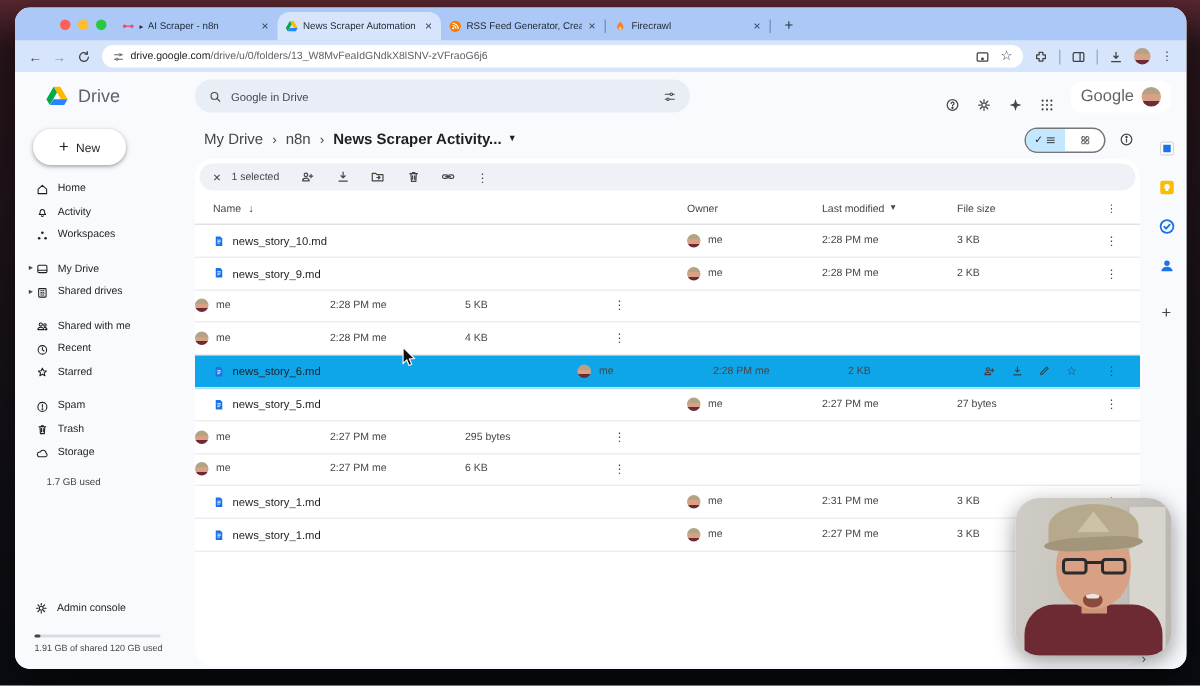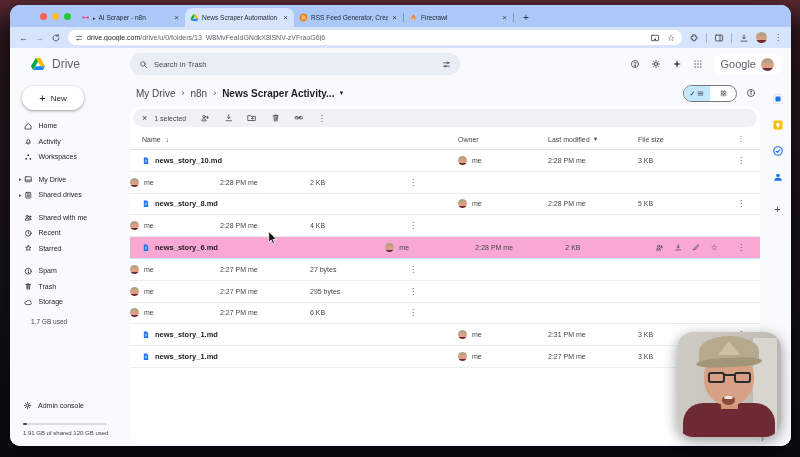--- a/index.html
+++ b/index.html
@@ -53,21 +53,21 @@
   .drive{flex:1;background:#f8fafd;display:flex;flex-direction:column;min-height:0;}
   .d-header{height:32px;display:flex;align-items:center;padding-left:20px;padding-right:10px;flex:none;}
   .logo{display:flex;align-items:center;gap:6px;width:100px;}
   .logo-ic{width:16px;height:16px;}
   .logo-text{font-size:12px;color:#5f6368;text-align:right;}
   .searchbar{width:312px;height:22px;background:#e9eef6;border-radius:11px;display:flex;
              align-items:center;padding:0 9px;gap:6px;}
   .search-ic{width:9px;height:9px;color:#444746;}
   .search-ph{flex:1;font-size:7.5px;color:#49454f;}
   .tune-ic{width:9px;height:9px;color:#444746;}
-  .hdr-icons{margin-left:auto;display:flex;align-items:center;gap:11px;}
+  .hdr-icons{margin-left:auto;display:flex;align-items:flex-end;gap:11px;}
   .hdr-ic{width:10px;height:10px;color:#444746;}
   .google-pill{background:#fff;border-radius:8px;height:21px;display:flex;align-items:center;
                gap:5px;padding:0 7px;}
   .google-text{font-size:11px;color:#5f6368;}
   .g-avatar{width:13px;height:13px;}
 
   .d-body{flex:1;display:flex;min-height:0;}
 
   
   .sidebar{width:118px;flex:none;display:flex;flex-direction:column;padding-top:4px;min-height:0;}
@@ -121,23 +121,23 @@
   .col-owner{width:90px;flex:none;}
   .col-mod{width:90px;flex:none;display:flex;align-items:center;gap:3px;}
   .col-size{width:90px;flex:none;}
   .col-more{width:26px;flex:none;text-align:center;}
   .sort-arrow{font-size:7px;}
   .hdr-caret{font-size:5.5px;}
 
   .rows{flex:1;overflow:hidden;}
   .row{display:flex;align-items:center;height:21.8px;border-bottom:1px solid #ebedf0;
        padding-right:6px;box-sizing:border-box;}
-  .row.selected{background:#f9a8d4;border-bottom-color:#c2e7ff;}
+  .row.selected{background:#0ea5e9;border-bottom-color:#c2e7ff;}
   .doc-ic{width:8px;height:9.5px;}
-  .fname{font-size:7.5px;color:#1f1f1f;white-space:nowrap;overflow:hidden;font-weight:bold;}
+  .fname{font-size:7.5px;color:#1f1f1f;white-space:nowrap;overflow:hidden;}
   .owner-cell{display:flex;align-items:center;gap:5px;font-size:7px;color:#444746;}
   .row-avatar{width:9px;height:9px;}
   .mod-cell,.size-cell{font-size:7px;color:#444746;}
   .size-wrap{width:90px;flex:none;display:flex;align-items:center;}
   .row-actions{display:flex;align-items:center;gap:10px;margin-left:auto;margin-right:10px;}
   .act-ic{width:8.5px;height:8.5px;color:#3c4043;}
   .act-star{font-size:8px;color:#3c4043;line-height:8px;}
   .row-more{width:26px;flex:none;text-align:center;font-size:8px;color:#444746;}
 
   
@@ -295,21 +295,21 @@
           </span>
         <span class="logo-text">Drive</span>
       </div>
       <div class="searchbar">
         <span class="ic search-ic">
             <svg viewBox="0 0 24 24" fill="none" stroke="currentColor" stroke-width="2" stroke-linecap="round" stroke-linejoin="round">
               <circle cx="10.5" cy="10.5" r="6"></circle>
               <path d="m15 15 5 5"></path>
             </svg>
           </span>
-        <span class="search-ph">Search in Trash</span>
+        <span class="search-ph">Google in Drive</span>
         <span class="ic tune-ic">
             <svg viewBox="0 0 24 24" fill="none" stroke="currentColor" stroke-width="2" stroke-linecap="round" stroke-linejoin="round">
               <path d="M4 7.5h8M17.5 7.5H20M4 16.5h2.5M11.5 16.5H20"></path>
               <circle cx="14.8" cy="7.5" r="2.2"></circle>
               <circle cx="8.8" cy="16.5" r="2.2"></circle>
             </svg>
           </span>
       </div>
       <div class="hdr-icons">
         <span class="ic hdr-ic">
@@ -605,109 +605,118 @@
                     <span>me</span>
                   </span>
                 </span>
                 <span class="col-mod mod-cell">2:28 PM me</span>
                 <span class="size-wrap">
                   <span class="size-cell">3 KB</span>
                 </span>
                 <span class="row-more">⋮</span>
               </div>
               <div class="row">
+                <span class="col-name">
+                  <span class="ic doc-ic">
+                    <svg viewBox="0 0 24 24">
+                      <path fill="#1a73e8" d="M5.5 2.5h9l4 4v15h-13Z"></path>
+                      <path stroke="#fff" stroke-width="1.6" d="M8.5 10h7M8.5 13h7M8.5 16h5" fill="none"></path>
+                    </svg>
+                  </span>
+                  <span class="fname">news_story_9.md</span>
+                </span>
                 <span class="col-owner">
                   <span class="owner-cell">
                     <span class="mini-avatar row-avatar"></span>
                     <span>me</span>
                   </span>
                 </span>
                 <span class="col-mod mod-cell">2:28 PM me</span>
                 <span class="size-wrap">
                   <span class="size-cell">2 KB</span>
+                </span>
+                <span class="row-more">⋮</span>
+              </div>
+              <div class="row">
+                <span class="col-owner">
+                  <span class="owner-cell">
+                    <span class="mini-avatar row-avatar"></span>
+                    <span>me</span>
+                  </span>
+                </span>
+                <span class="col-mod mod-cell">2:28 PM me</span>
+                <span class="size-wrap">
+                  <span class="size-cell">5 KB</span>
+                </span>
+                <span class="row-more">⋮</span>
+              </div>
+              <div class="row">
+                <span class="col-owner">
+                  <span class="owner-cell">
+                    <span class="mini-avatar row-avatar"></span>
+                    <span>me</span>
+                  </span>
+                </span>
+                <span class="col-mod mod-cell">2:28 PM me</span>
+                <span class="size-wrap">
+                  <span class="size-cell">4 KB</span>
+                </span>
+                <span class="row-more">⋮</span>
+              </div>
+              <div class="row selected">
+                <span class="col-name">
+                  <span class="ic doc-ic">
+                    <svg viewBox="0 0 24 24">
+                      <path fill="#1a73e8" d="M5.5 2.5h9l4 4v15h-13Z"></path>
+                      <path stroke="#fff" stroke-width="1.6" d="M8.5 10h7M8.5 13h7M8.5 16h5" fill="none"></path>
+                    </svg>
+                  </span>
+                  <span class="fname">news_story_6.md</span>
+                </span>
+                <span class="col-owner">
+                  <span class="owner-cell">
+                    <span class="mini-avatar row-avatar"></span>
+                    <span>me</span>
+                  </span>
+                </span>
+                <span class="col-mod mod-cell">2:28 PM me</span>
+                <span class="size-wrap">
+                  <span class="size-cell">2 KB</span>
+                </span>
+                <span class="row-actions">
+                  <span class="ic act-ic">
+                    <svg viewBox="0 0 24 24" fill="none" stroke="currentColor" stroke-width="2" stroke-linecap="round" stroke-linejoin="round">
+                      <circle cx="10" cy="9" r="3"></circle>
+                      <path d="M4.5 19a5.5 4.5 0 0 1 11 0ZM18.5 8v6M15.5 11h6"></path>
+                    </svg>
+                  </span>
+                  <span class="ic act-ic">
+                    <svg viewBox="0 0 24 24" fill="none" stroke="currentColor" stroke-width="2" stroke-linecap="round" stroke-linejoin="round">
+                      <path d="M12 4.5v9M8.5 10.5l3.5 3.5 3.5-3.5M5 19.5h14"></path>
+                    </svg>
+                  </span>
+                  <span class="ic act-ic">
+                    <svg viewBox="0 0 24 24" fill="none" stroke="currentColor" stroke-width="2" stroke-linecap="round" stroke-linejoin="round">
+                      <path d="m5 19 .9-3.6L16.5 4.8l2.7 2.7L8.5 18.1 5 19Z"></path>
+                    </svg>
+                  </span>
+                  <span class="act-star">☆</span>
                 </span>
                 <span class="row-more">⋮</span>
               </div>
               <div class="row">
                 <span class="col-name">
                   <span class="ic doc-ic">
                     <svg viewBox="0 0 24 24">
                       <path fill="#1a73e8" d="M5.5 2.5h9l4 4v15h-13Z"></path>
                       <path stroke="#fff" stroke-width="1.6" d="M8.5 10h7M8.5 13h7M8.5 16h5" fill="none"></path>
                     </svg>
                   </span>
-                  <span class="fname">news_story_8.md</span>
-                </span>
-                <span class="col-owner">
-                  <span class="owner-cell">
-                    <span class="mini-avatar row-avatar"></span>
-                    <span>me</span>
-                  </span>
-                </span>
-                <span class="col-mod mod-cell">2:28 PM me</span>
-                <span class="size-wrap">
-                  <span class="size-cell">5 KB</span>
-                </span>
-                <span class="row-more">⋮</span>
-              </div>
-              <div class="row">
-                <span class="col-owner">
-                  <span class="owner-cell">
-                    <span class="mini-avatar row-avatar"></span>
-                    <span>me</span>
-                  </span>
-                </span>
-                <span class="col-mod mod-cell">2:28 PM me</span>
-                <span class="size-wrap">
-                  <span class="size-cell">4 KB</span>
-                </span>
-                <span class="row-more">⋮</span>
-              </div>
-              <div class="row selected">
-                <span class="col-name">
-                  <span class="ic doc-ic">
-                    <svg viewBox="0 0 24 24">
-                      <path fill="#1a73e8" d="M5.5 2.5h9l4 4v15h-13Z"></path>
-                      <path stroke="#fff" stroke-width="1.6" d="M8.5 10h7M8.5 13h7M8.5 16h5" fill="none"></path>
-                    </svg>
-                  </span>
-                  <span class="fname">news_story_6.md</span>
-                </span>
-                <span class="col-owner">
-                  <span class="owner-cell">
-                    <span class="mini-avatar row-avatar"></span>
-                    <span>me</span>
-                  </span>
-                </span>
-                <span class="col-mod mod-cell">2:28 PM me</span>
-                <span class="size-wrap">
-                  <span class="size-cell">2 KB</span>
-                </span>
-                <span class="row-actions">
-                  <span class="ic act-ic">
-                    <svg viewBox="0 0 24 24" fill="none" stroke="currentColor" stroke-width="2" stroke-linecap="round" stroke-linejoin="round">
-                      <circle cx="10" cy="9" r="3"></circle>
-                      <path d="M4.5 19a5.5 4.5 0 0 1 11 0ZM18.5 8v6M15.5 11h6"></path>
-                    </svg>
-                  </span>
-                  <span class="ic act-ic">
-                    <svg viewBox="0 0 24 24" fill="none" stroke="currentColor" stroke-width="2" stroke-linecap="round" stroke-linejoin="round">
-                      <path d="M12 4.5v9M8.5 10.5l3.5 3.5 3.5-3.5M5 19.5h14"></path>
-                    </svg>
-                  </span>
-                  <span class="ic act-ic">
-                    <svg viewBox="0 0 24 24" fill="none" stroke="currentColor" stroke-width="2" stroke-linecap="round" stroke-linejoin="round">
-                      <path d="m5 19 .9-3.6L16.5 4.8l2.7 2.7L8.5 18.1 5 19Z"></path>
-                    </svg>
-                  </span>
-                  <span class="act-star">☆</span>
-                </span>
-                <span class="row-more">⋮</span>
-              </div>
-              <div class="row">
+                  <span class="fname">news_story_5.md</span>
+                </span>
                 <span class="col-owner">
                   <span class="owner-cell">
                     <span class="mini-avatar row-avatar"></span>
                     <span>me</span>
                   </span>
                 </span>
                 <span class="col-mod mod-cell">2:27 PM me</span>
                 <span class="size-wrap">
                   <span class="size-cell">27 bytes</span>
                 </span>

